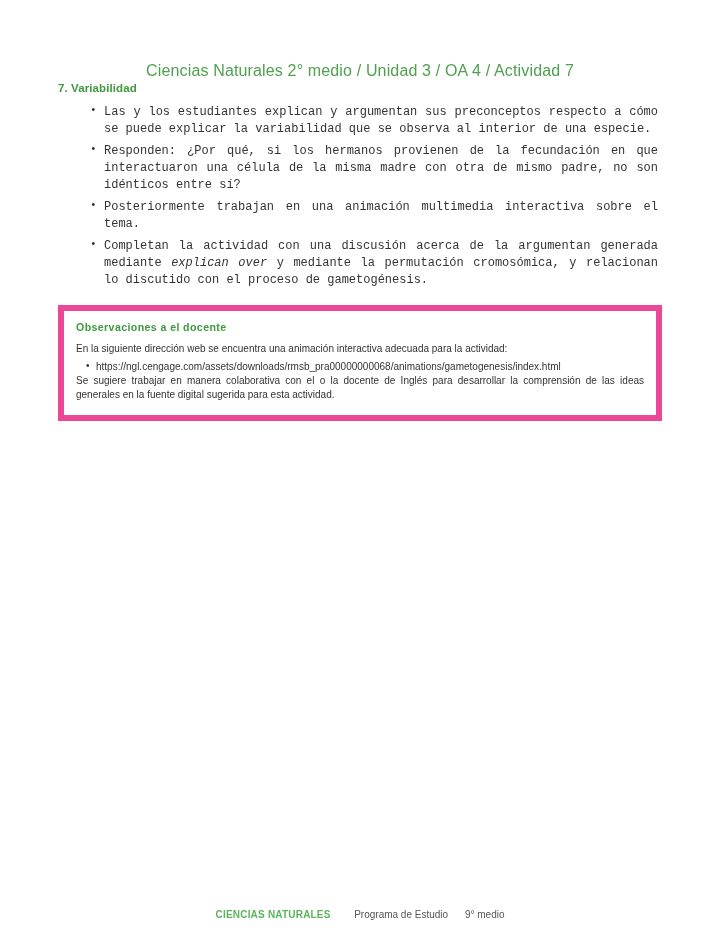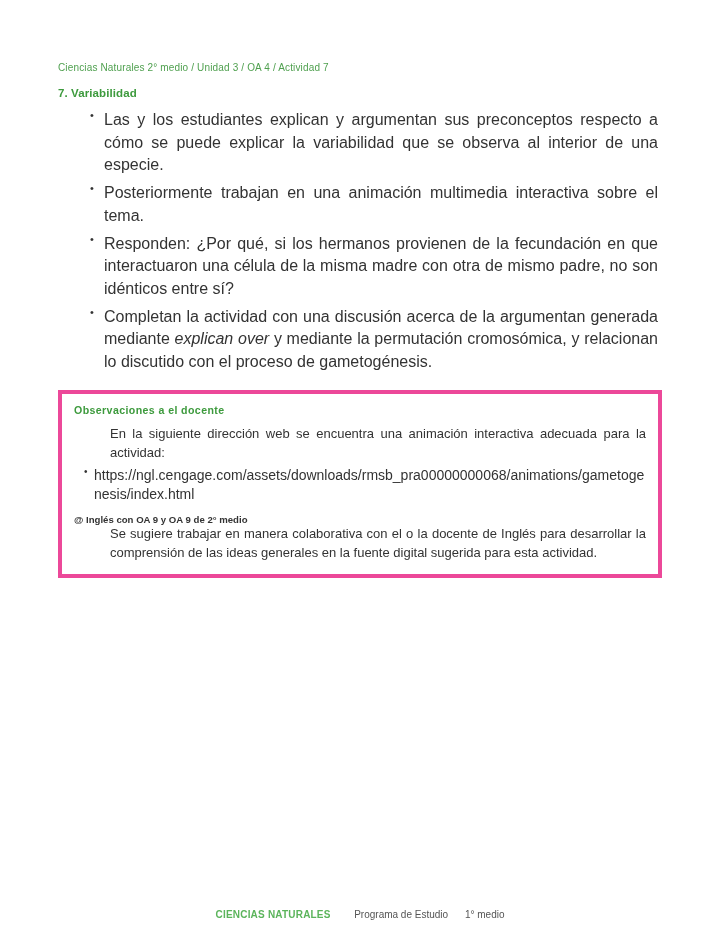--- a/index.html
+++ b/index.html
@@ -16,83 +16,84 @@
   }
   .page {
     position: relative;
     width: 720px;
     height: 932px;
     box-sizing: border-box;
     padding: 0 58px;
   }
   .breadcrumb {
     margin-top: 62px;
+    text-align: center;
     color: #4fa04f;
-    font-size: 10px;
+    font-size: 16px;
     letter-spacing: 0.15px;
   }
   .section-title {
-    margin-top: 14px;
+    margin-top: 2px;
     color: #3d9a3d;
     font-size: 11.5px;
     font-weight: bold;
     letter-spacing: 0.1px;
   }
   ul.activity-list {
     margin: 10px 0 0 0;
     padding-left: 46px;
     list-style: none;
   }
   ul.activity-list li {
     position: relative;
-    font-size: 16px;
+    font-size: 12px;
     line-height: 1.42;
     text-align: justify;
     color: #333333;
     margin-bottom: 5px;
     padding-right: 4px;
+    font-family: Liberation Mono, monospace;
   }
   ul.activity-list li::before {
     content: "\2022";
     position: absolute;
     left: -14px;
     top: -1px;
     font-size: 11px;
     color: #333333;
   }
   .italic { font-style: italic; }
 
   .note-box {
     margin-top: 16px;
-    border: 4px solid #ec4899;
+    border: 6px solid #ec4899;
     box-sizing: border-box;
     padding: 10px 12px 12px 12px;
   }
   .note-title {
     color: #3d9a3d;
     font-size: 10.6px;
     font-weight: bold;
     letter-spacing: 0.4px;
     margin-bottom: 9px;
   }
   .note-text {
-    font-size: 13px;
+    font-size: 10px;
     line-height: 1.45;
     color: #333333;
     text-align: justify;
-    margin-left: 36px;
   }
   ul.link-list {
     margin: 3px 0 0 0;
     padding-left: 20px;
     list-style: none;
   }
   ul.link-list li {
     position: relative;
-    font-size: 14px;
+    font-size: 10px;
     line-height: 1.4;
     color: #333333;
     word-break: break-all;
   }
   ul.link-list li::before {
     content: "\2022";
     position: absolute;
     left: -10px;
     top: -1px;
     font-size: 10px;
@@ -127,38 +128,34 @@
 <body>
 
 <div class="page">
 
   <div class="breadcrumb">Ciencias Naturales 2° medio / Unidad 3 / OA 4 / Actividad 7</div>
 
   <div class="section-title">7. Variabilidad</div>
 
   <ul class="activity-list">
     <li>Las y los estudiantes explican y argumentan sus preconceptos respecto a cómo se puede explicar la variabilidad que se observa al interior de una especie.</li>
+    <li>Responden: ¿Por qué, si los hermanos provienen de la fecundación en que interactuaron una célula de la misma madre con otra de mismo padre, no son idénticos entre sí?</li>
     <li>Posteriormente trabajan en una animación multimedia interactiva sobre el tema.</li>
-    <li>Responden: ¿Por qué, si los hermanos provienen de la fecundación en que interactuaron una célula de la misma madre con otra de mismo padre, no son idénticos entre sí?</li>
     <li><span>Completan la actividad con una discusión acerca de la argumentan generada mediante </span><span class="italic">explican over</span><span> y mediante la permutación cromosómica, y relacionan lo discutido con el proceso de gametogénesis.</span></li>
   </ul>
 
   <div class="note-box">
     <div class="note-title">Observaciones a el docente</div>
     <div class="note-text">En la siguiente dirección web se encuentra una animación interactiva adecuada para la actividad:</div>
     <ul class="link-list">
       <li>https://ngl.cengage.com/assets/downloads/rmsb_pra00000000068/animations/gametogenesis/index.html</li>
     </ul>
-    <div class="subject-link">
-      <span class="at">@</span>
-      <span class="bold">Inglés con OA 9 y OA 9 de 2° medio</span>
-    </div>
     <div class="note-text">Se sugiere trabajar en manera colaborativa con el o la docente de Inglés para desarrollar la comprensión de las ideas generales en la fuente digital sugerida para esta actividad.</div>
   </div>
 
   <div class="footer">
     <span class="brand">CIENCIAS NATURALES</span>
     <span class="sep"></span>
     <span>Programa de Estudio</span>
-    <span class="level">1° medio</span>
+    <span class="level">9° medio</span>
   </div>
 
 </div>
 
 </body></html>

